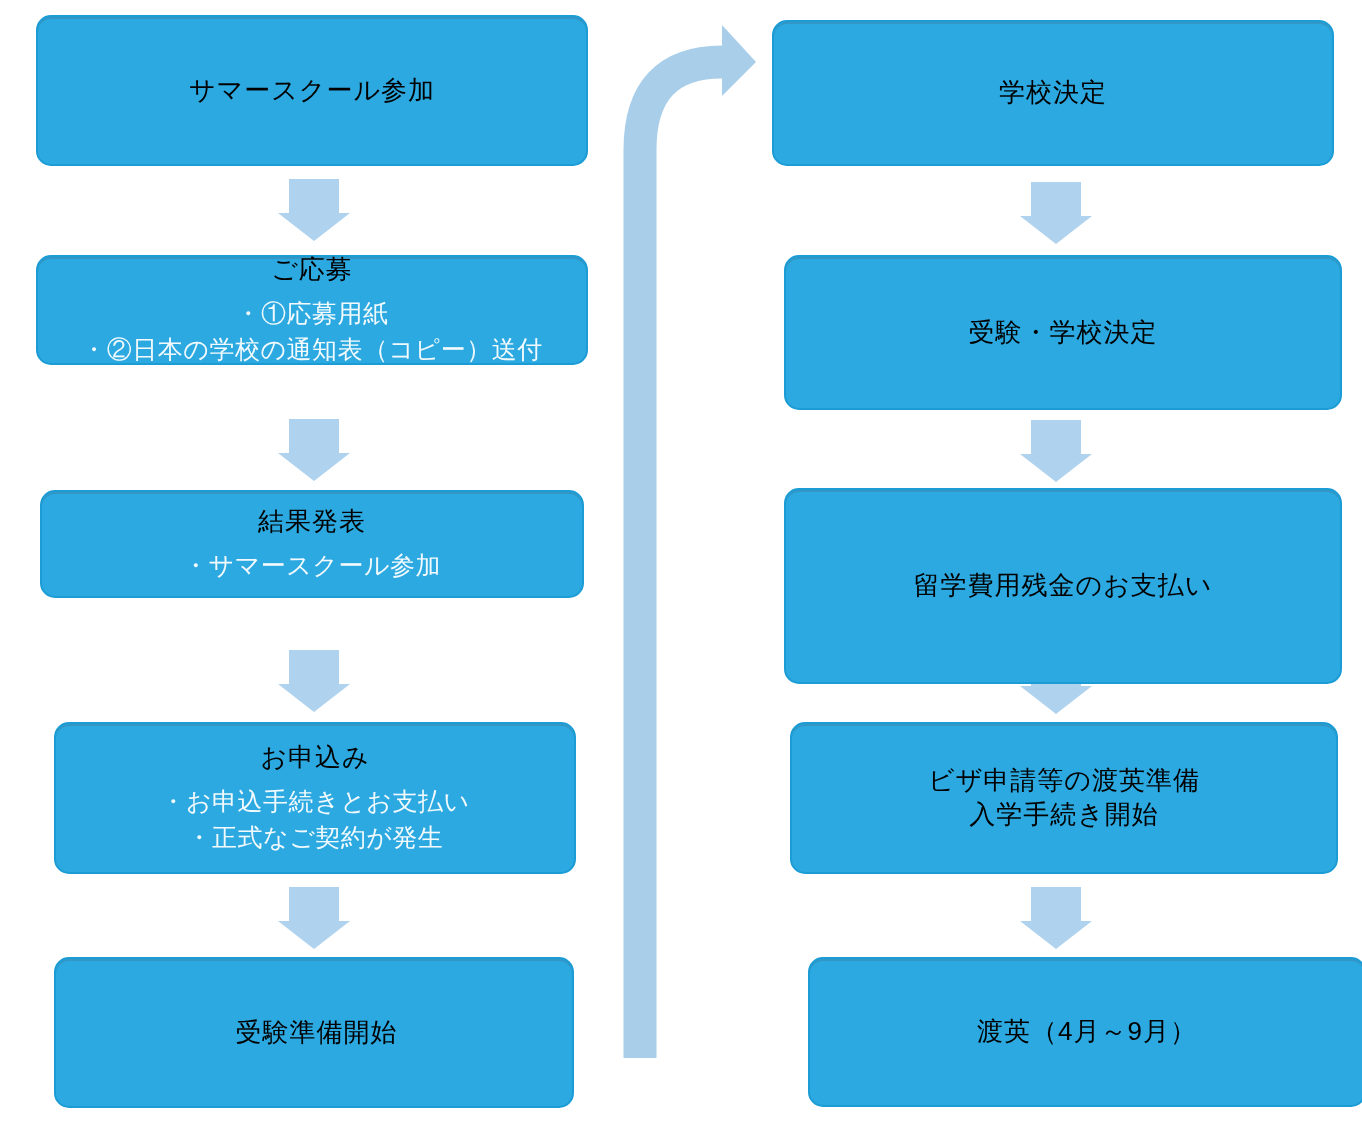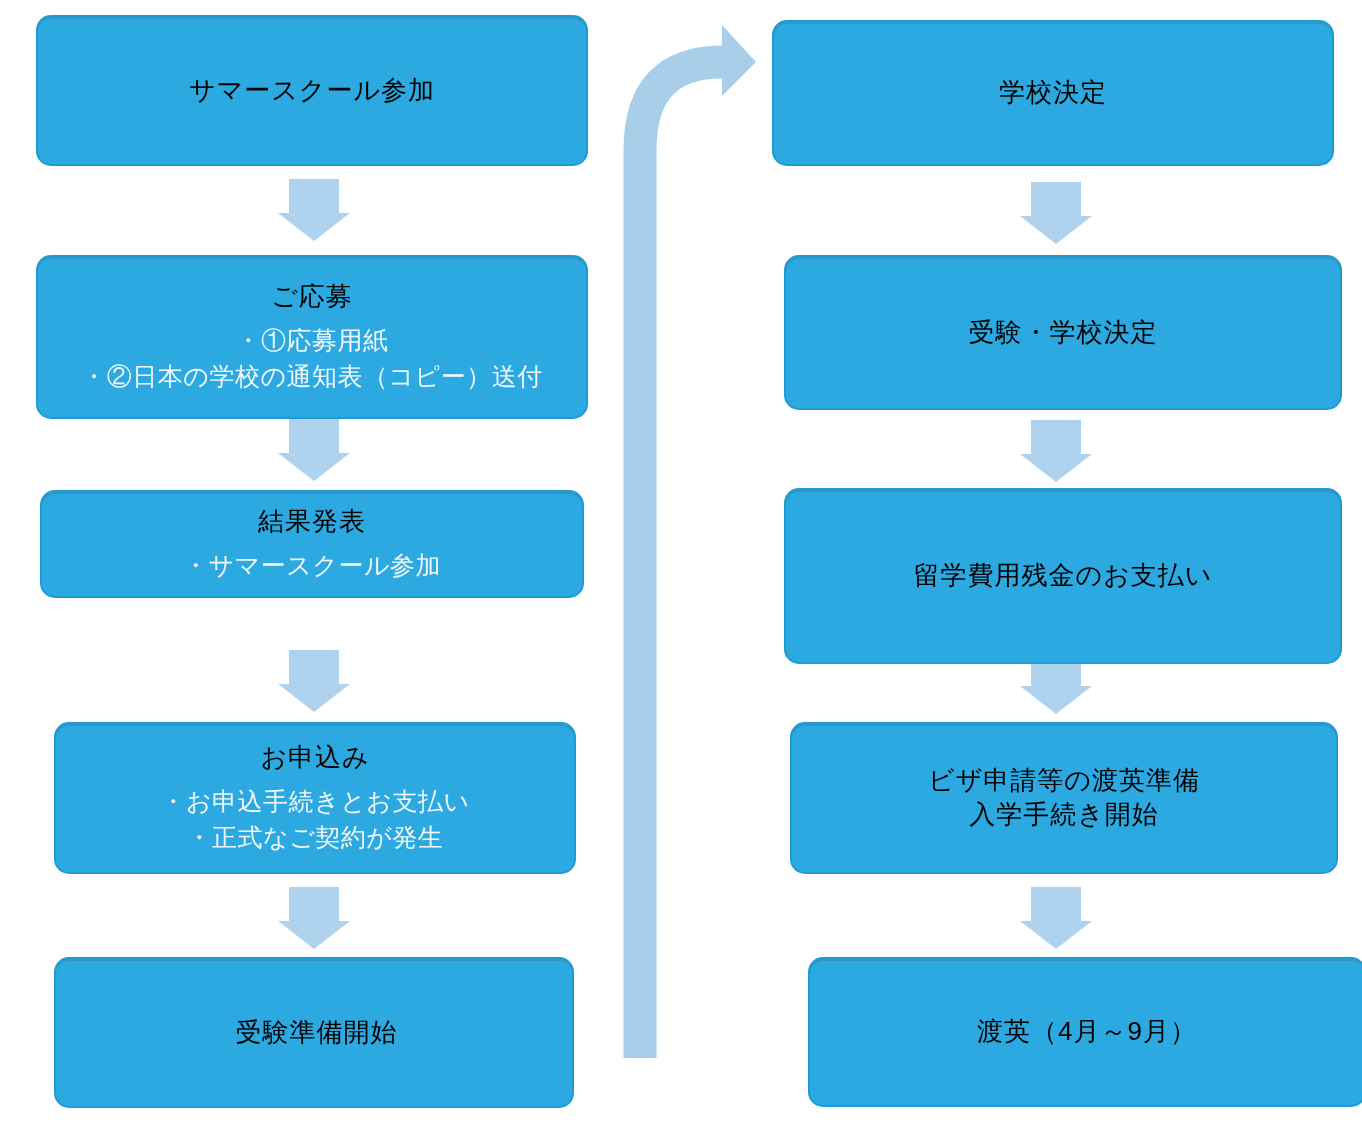--- a/index.html
+++ b/index.html
@@ -39,29 +39,29 @@
   .flow-box .detail {
     font-size: 25px;
     line-height: 1.45;
     letter-spacing: 0.5px;
     color: #F2FAFD;
   }
   .flow-box .details { margin-top: 8px; text-align: center; }
 
   
   .l1 { top: 15px;  left: 36px; width: 552px; height: 151px; }
-  .l2 { top: 255px; left: 36px; width: 552px; height: 164px; }
+  .l2 { top: 255px; left: 36px; width: 552px; height: 110px; }
   .l3 { top: 490px; left: 40px; width: 544px; height: 108px; }
   .l4 { top: 722px; left: 54px; width: 522px; height: 152px; }
   .l5 { top: 957px; left: 54px; width: 520px; height: 151px; padding-left: 17px; }
 
   
   .r1 { top: 20px;  left: 772px; width: 562px; height: 146px; }
   .r2 { top: 255px; left: 784px; width: 558px; height: 155px; }
-  .r3 { top: 488px; left: 784px; width: 558px; height: 176px; }
+  .r3 { top: 488px; left: 784px; width: 558px; height: 196px; }
   .r4 { top: 722px; left: 790px; width: 548px; height: 152px; }
   .r5 { top: 957px; left: 808px; width: 558px; height: 150px; }
 
   .down-arrow {
     position: absolute;
     width: 72px;
     height: 62px;
     z-index: 1;
   }
   .da-l { left: 278px; }

